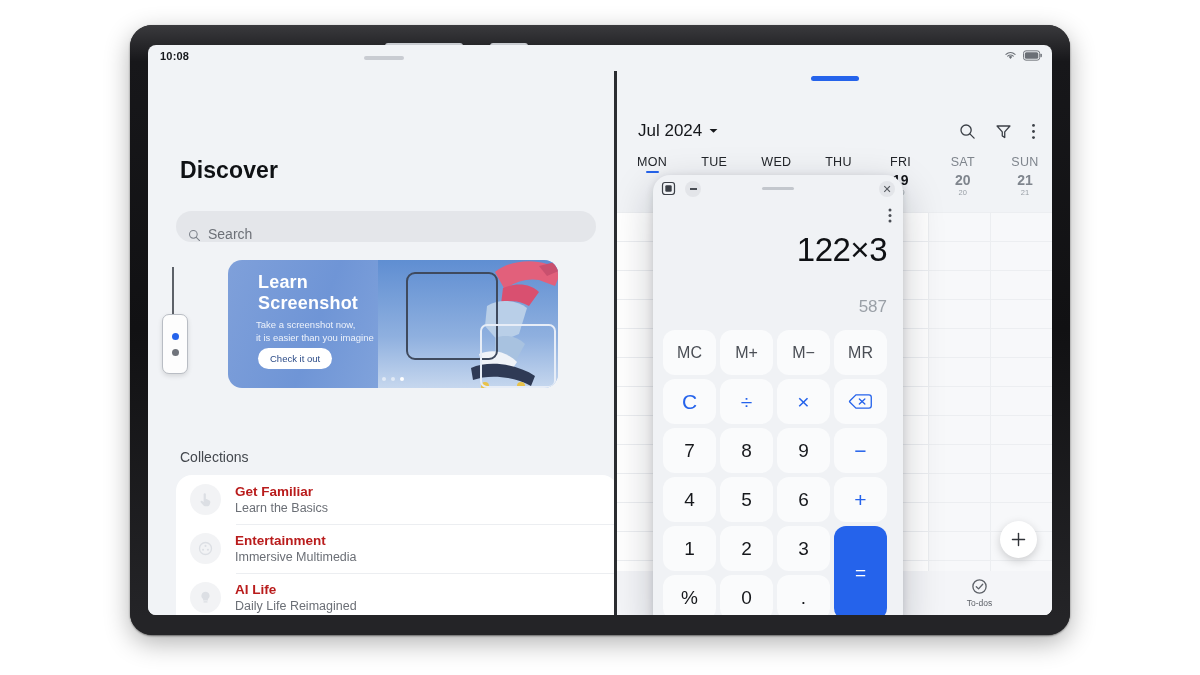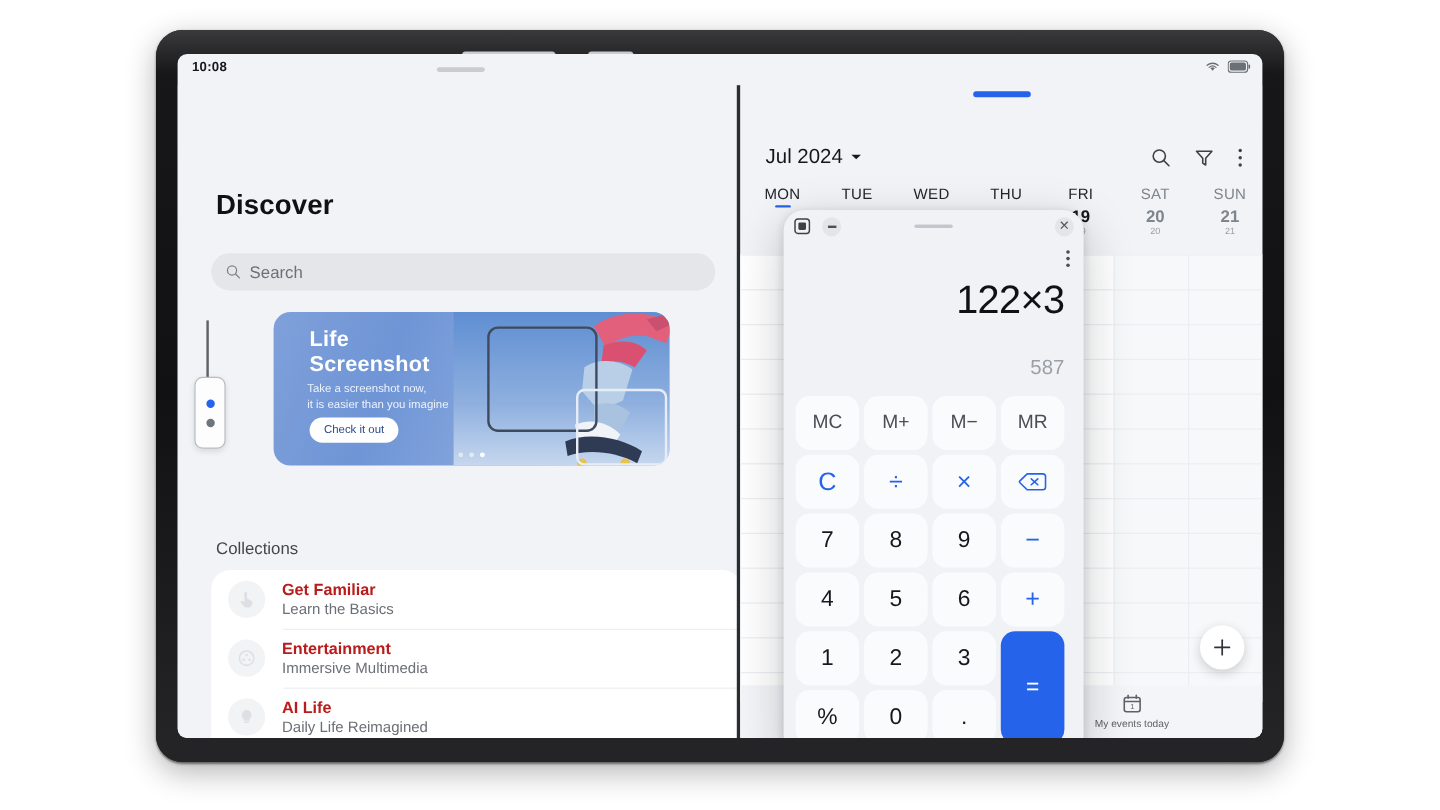--- a/index.html
+++ b/index.html
@@ -23,21 +23,21 @@
 
   
   .statusbar{position:absolute;left:0;top:0;width:904px;height:26px;}
   .sb-time{position:absolute;left:12px;top:5px;font-size:11px;font-weight:bold;color:#16181c;letter-spacing:.2px;}
   .sb-right{position:absolute;right:10px;top:5px;display:flex;align-items:center;gap:6px;}
   .sb-note{position:absolute;left:216px;top:11px;width:40px;height:4px;border-radius:2px;background:#c9ccd2;}
 
   
   .discover{position:absolute;left:0;top:26px;width:470px;height:544px;background:#f1f3f6;}
   .discover-title{position:absolute;left:32px;top:86px;font-size:23px;font-weight:bold;color:#0f1114;letter-spacing:.1px;}
-  .search-box{position:absolute;left:28px;top:140px;width:420px;height:31px;background:#e4e6ea;border-radius:16px;display:flex;align-items:center;padding:0 12px;box-sizing:border-box;}
+  .search-box{position:absolute;left:28px;top:140px;width:420px;height:31px;background:#e4e6ea;border-radius:16px;display:flex;align-items:flex-end;padding:0 12px;box-sizing:border-box;}
   .search-ph{font-size:14px;color:#6c7077;margin-left:7px;}
 
   .banner{position:absolute;left:80px;top:189px;width:330px;height:128px;border-radius:14px;overflow:hidden;
      background:linear-gradient(110deg,#7fa0da 0%,#6f95d6 30%,#86a7dd 60%,#a9c2e8 100%);}
   .banner .sky{position:absolute;right:0;top:0;width:180px;height:128px;background:linear-gradient(180deg,#5f8ed2 0%,#8fb0df 60%,#c6d7ee 100%);}
   .bn-title{position:absolute;left:30px;top:12px;color:#fff;font-size:18px;font-weight:bold;line-height:21px;letter-spacing:.2px;}
   .bn-sub{position:absolute;left:28px;top:58px;color:#edf2fb;font-size:9.5px;line-height:13px;}
   .bn-cta{position:absolute;left:30px;top:88px;background:#fff;color:#2b4b87;font-size:9.5px;border-radius:11px;padding:5px 12px;}
   .bn-dots{position:absolute;left:50%;transform:translateX(-50%);bottom:7px;display:flex;gap:5px;}
   .bn-dots i{width:4px;height:4px;border-radius:50%;background:rgba(255,255,255,.55);display:block;}
@@ -156,21 +156,21 @@
             <path d="M52 82 C62 78 74 80 82 88 L70 110 L52 104 Z" fill="#a8c2e0"></path>
             <path d="M36 98 C50 92 64 96 74 106 L66 118 L40 112 Z" fill="#f0f3f8"></path>
             <path d="M28 112 C46 104 74 108 92 120 L88 130 C70 120 46 118 30 124 Z" fill="#2f3a55"></path>
             <circle cx="42" cy="130" r="4" fill="#e8c24a"></circle>
             <circle cx="78" cy="130" r="4" fill="#e8c24a"></circle>
             <path d="M96 10 L112 6 L118 14 L104 20 Z" fill="#c9506e"></path>
           </svg>
           <div class="sk-frame"></div>
           <div class="sk-frame2"></div>
           <div class="bn-title">
-            <div>Life</div>
+            <div>Learn</div>
             <div>Screenshot</div>
           </div>
           <div class="bn-sub">
             <div>Take a screenshot now,</div>
             <div>it is easier than you imagine</div>
           </div>
           <div class="bn-cta">Check it out</div>
           <div class="bn-dots">
             <i></i>
             <i></i>
@@ -334,20 +334,27 @@
           <div class="navitem">
             <svg width="17" height="17" viewBox="0 0 18 18">
               <rect x="2" y="3.4" width="14" height="12.6" rx="2" fill="none" stroke="#5d6168" stroke-width="1.4"></rect>
               <line x1="2" y1="7" x2="16" y2="7" stroke="#5d6168" stroke-width="1.2"></line>
               <line x1="5.4" y1="1.6" x2="5.4" y2="4" stroke="#5d6168" stroke-width="1.4" stroke-linecap="round"></line>
               <line x1="12.6" y1="1.6" x2="12.6" y2="4" stroke="#5d6168" stroke-width="1.4" stroke-linecap="round"></line>
               <text x="9" y="14" text-anchor="middle" font-size="6.5" fill="#5d6168" font-family="Liberation Sans">1</text>
             </svg>
             <span>My events today</span>
           </div>
+          <div class="navitem">
+            <svg width="17" height="17" viewBox="0 0 18 18">
+              <circle cx="9" cy="9" r="7" fill="none" stroke="#5d6168" stroke-width="1.4"></circle>
+              <path d="M5.6 9.2 L8 11.5 L12.4 6.6" fill="none" stroke="#5d6168" stroke-width="1.4" stroke-linecap="round" stroke-linejoin="round"></path>
+            </svg>
+            <span>To-dos</span>
+          </div>
         </div>
       </div>
 
       <div class="calcwin">
         <div class="cw-bar">
           <svg class="cw-max" viewBox="0 0 16 16">
             <rect x="1.6" y="1.6" width="12.8" height="12.8" rx="2.6" fill="none" stroke="#3c4047" stroke-width="1.3"></rect>
             <rect x="4.6" y="4.6" width="6.8" height="6.8" rx="1.3" fill="#3c4047"></rect>
           </svg>
           <div class="cw-min"></div>

